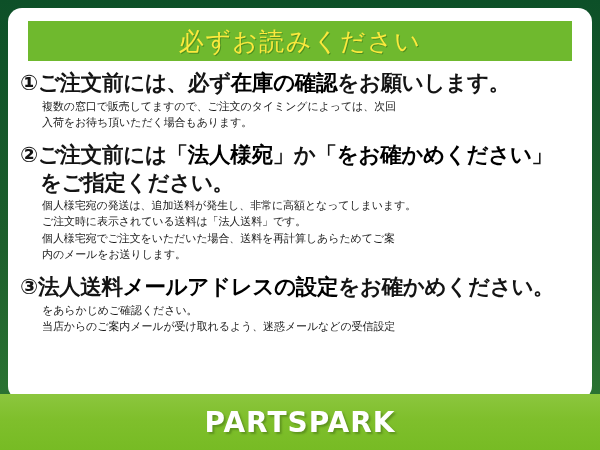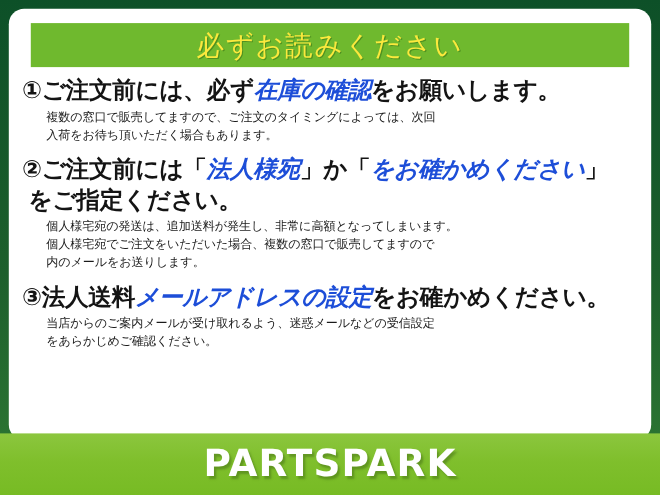--- a/index.html
+++ b/index.html
@@ -69,22 +69,21 @@
   }
   .notice-heading {
     font-size: 21.5px;
     font-weight: bold;
     color: #141414;
     line-height: 1.28;
     letter-spacing: -0.3px;
     white-space: nowrap;
   }
   .hl {
-    color: #1d4ed8;
-    font-style: italic;
+    color: #000000;
   }
   .notice-body {
     font-size: 11px;
     color: #1a1a1a;
     line-height: 1.48;
     margin-left: 22px;
     margin-top: 2px;
     letter-spacing: -0.1px;
   }
 
@@ -95,21 +94,21 @@
     bottom: 0;
     width: 600px;
     height: 56px;
     background: linear-gradient(180deg, #8cc63e 0%, #7fbf2c 45%, #77bb24 100%);
     display: flex;
     align-items: center;
     justify-content: center;
   }
   #brand-text {
     color: #ffffff;
-    font-size: 34px;
+    font-size: 28px;
     font-weight: bold;
     letter-spacing: 1px;
     text-shadow: 2px 2px 2px rgba(60,100,20,0.45);
   }
 </style>
 </head>
 <body>
 
 <div id="notice-card">
 
@@ -124,33 +123,34 @@
       <div class="notice-item">
         <div class="notice-heading"><span>①</span><span>ご注文前には、必ず</span><span class="hl">在庫の確認</span><span>をお願いします。</span></div>
         <div class="notice-body">
           <div>複数の窓口で販売してますので、ご注文のタイミングによっては、次回</div>
           <div>入荷をお待ち頂いただく場合もあります。</div>
         </div>
       </div>
 
       <div class="notice-item" style="margin-top:10px;">
         <div class="notice-heading"><span>②</span><span>ご注文前には「</span><span class="hl">法人様宛</span><span>」か「</span><span class="hl">をお確かめください</span><span>」</span></div>
-        <div class="notice-heading" style="margin-left:6px;">をご指定ください。</div>
+        <div class="notice-heading" style="margin-left:20px;">をご指定ください。</div>
         <div class="notice-body">
           <div>個人様宅宛の発送は、追加送料が発生し、非常に高額となってしまいます。</div>
-          <div>個人様宅宛でご注文をいただいた場合、複数の窓口で販売してますので</div>
+          <div>ご注文時に表示されている送料は「法人送料」です。</div>
+          <div>個人様宅宛でご注文をいただいた場合、送料を再計算しあらためてご案</div>
           <div>内のメールをお送りします。</div>
         </div>
       </div>
 
       <div class="notice-item" style="margin-top:10px;">
         <div class="notice-heading"><span>③</span><span>法人送料</span><span class="hl">メールアドレスの設定</span><span>をお確かめください。</span></div>
         <div class="notice-body">
+          <div>をあらかじめご確認ください。</div>
           <div>当店からのご案内メールが受け取れるよう、迷惑メールなどの受信設定</div>
-          <div>をあらかじめご確認ください。</div>
         </div>
       </div>
 
     </div>
   </div>
 
   <div id="footer-bar">
     <span id="brand-text">PARTSPARK</span>
   </div>
 

